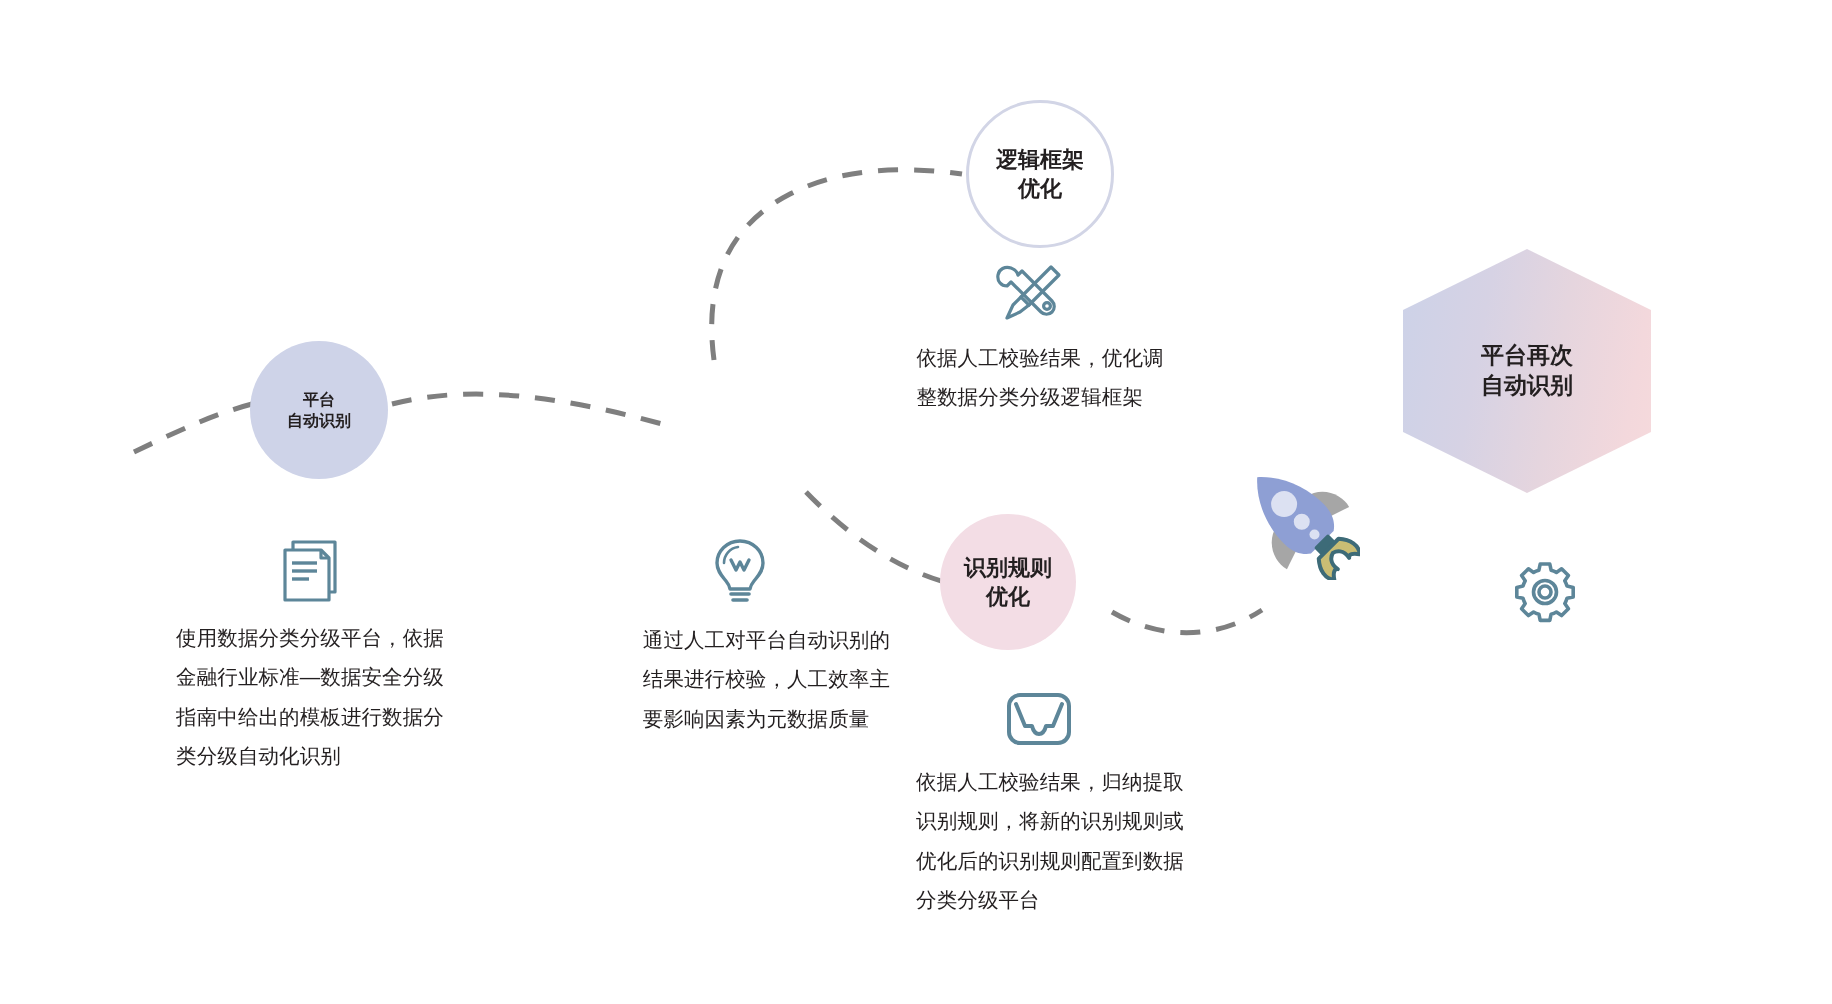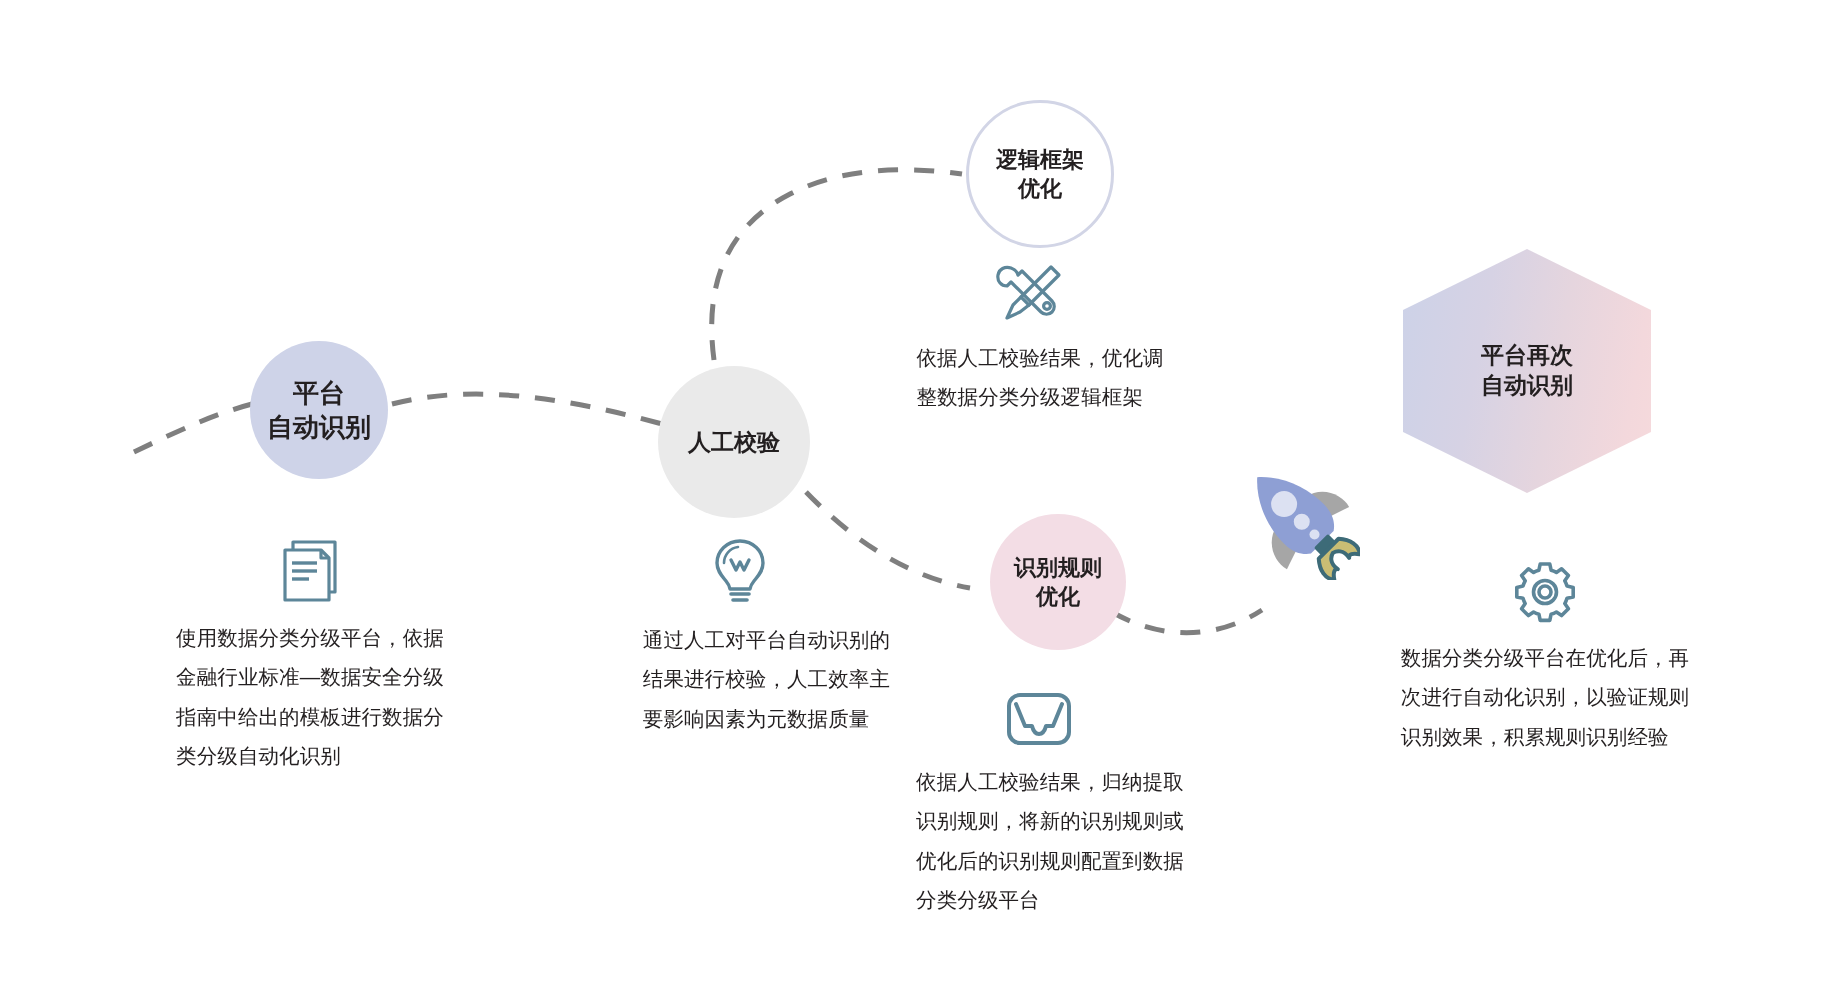--- a/index.html
+++ b/index.html
@@ -42,38 +42,38 @@
   .node .nline { display: block; white-space: nowrap; }
 
   .circle-fill {
     border-radius: 50%;
   }
 
   .node-platform-auto {
     left: 250px; top: 341px;
     width: 138px; height: 138px;
     background: #ced3e8;
-    font-size: 26px;
+    font-size: 16px;
   }
   .node-manual-check {
     left: 658px; top: 366px;
     width: 152px; height: 152px;
     background: #eaeaea;
     font-size: 23px;
   }
   .node-logic-frame {
     left: 966px; top: 100px;
     width: 148px; height: 148px;
     background: #ffffff;
     border: 3px solid #d2d5e6;
     box-sizing: border-box;
     font-size: 22px;
   }
   .node-rule-opt {
-    left: 990px; top: 514px;
+    left: 940px; top: 514px;
     width: 136px; height: 136px;
     background: #f3dde5;
     font-size: 22px;
   }
 
   .node-hex {
     left: 1403px; top: 249px;
     width: 248px; height: 244px;
     font-size: 23px;
     background: linear-gradient(100deg, #ccd2e8 0%, #d6d2e4 32%, #e5d5de 60%, #f3d8dc 88%, #f6dadc 100%);
@@ -144,23 +144,20 @@
 
       <path d="M 1112 612 C 1160 640 1216 640 1262 610"></path>
     </g>
   </svg>
 
   <div class="node circle-fill node-platform-auto">
     <span class="nline">平台</span>
     <span class="nline">自动识别</span>
   </div>
 
-  <div class="node circle-fill node-manual-check">
-    <span class="nline">人工校验</span>
-  </div>
 
   <div class="node circle-fill node-logic-frame">
     <span class="nline">逻辑框架</span>
     <span class="nline">优化</span>
   </div>
 
   <div class="node circle-fill node-rule-opt">
     <span class="nline">识别规则</span>
     <span class="nline">优化</span>
   </div>
@@ -261,18 +258,15 @@
   <div class="col col-gear">
     <div class="icon-wrap">
       <svg width="64" height="64" viewBox="0 0 64 64">
         <g fill="none" stroke="#5d8699" stroke-width="3.6" stroke-linejoin="round">
           <path d="M27.2 4 h9.6 l1.3 6.2 a22 22 0 0 1 5.3 2.2 l5.2 -3.6 l6.8 6.8 l-3.6 5.2 a22 22 0 0 1 2.2 5.3 l6.2 1.3 v9.6 l-6.2 1.3 a22 22 0 0 1 -2.2 5.3 l3.6 5.2 l-6.8 6.8 l-5.2 -3.6 a22 22 0 0 1 -5.3 2.2 l-1.3 6.2 h-9.6 l-1.3 -6.2 a22 22 0 0 1 -5.3 -2.2 l-5.2 3.6 l-6.8 -6.8 l3.6 -5.2 a22 22 0 0 1 -2.2 -5.3 l-6.2 -1.3 v-9.6 l6.2 -1.3 a22 22 0 0 1 2.2 -5.3 l-3.6 -5.2 l6.8 -6.8 l5.2 3.6 a22 22 0 0 1 5.3 -2.2 Z"></path>
           <circle cx="32" cy="32" r="11.5"></circle>
           <circle cx="32" cy="32" r="6"></circle>
         </g>
       </svg>
     </div>
-    <div class="para">数据分类分级平台在优化后，再
-次进行自动化识别，以验证规则
-识别效果，积累规则识别经验</div>
   </div>
 
 </div>
 
 </body></html>

